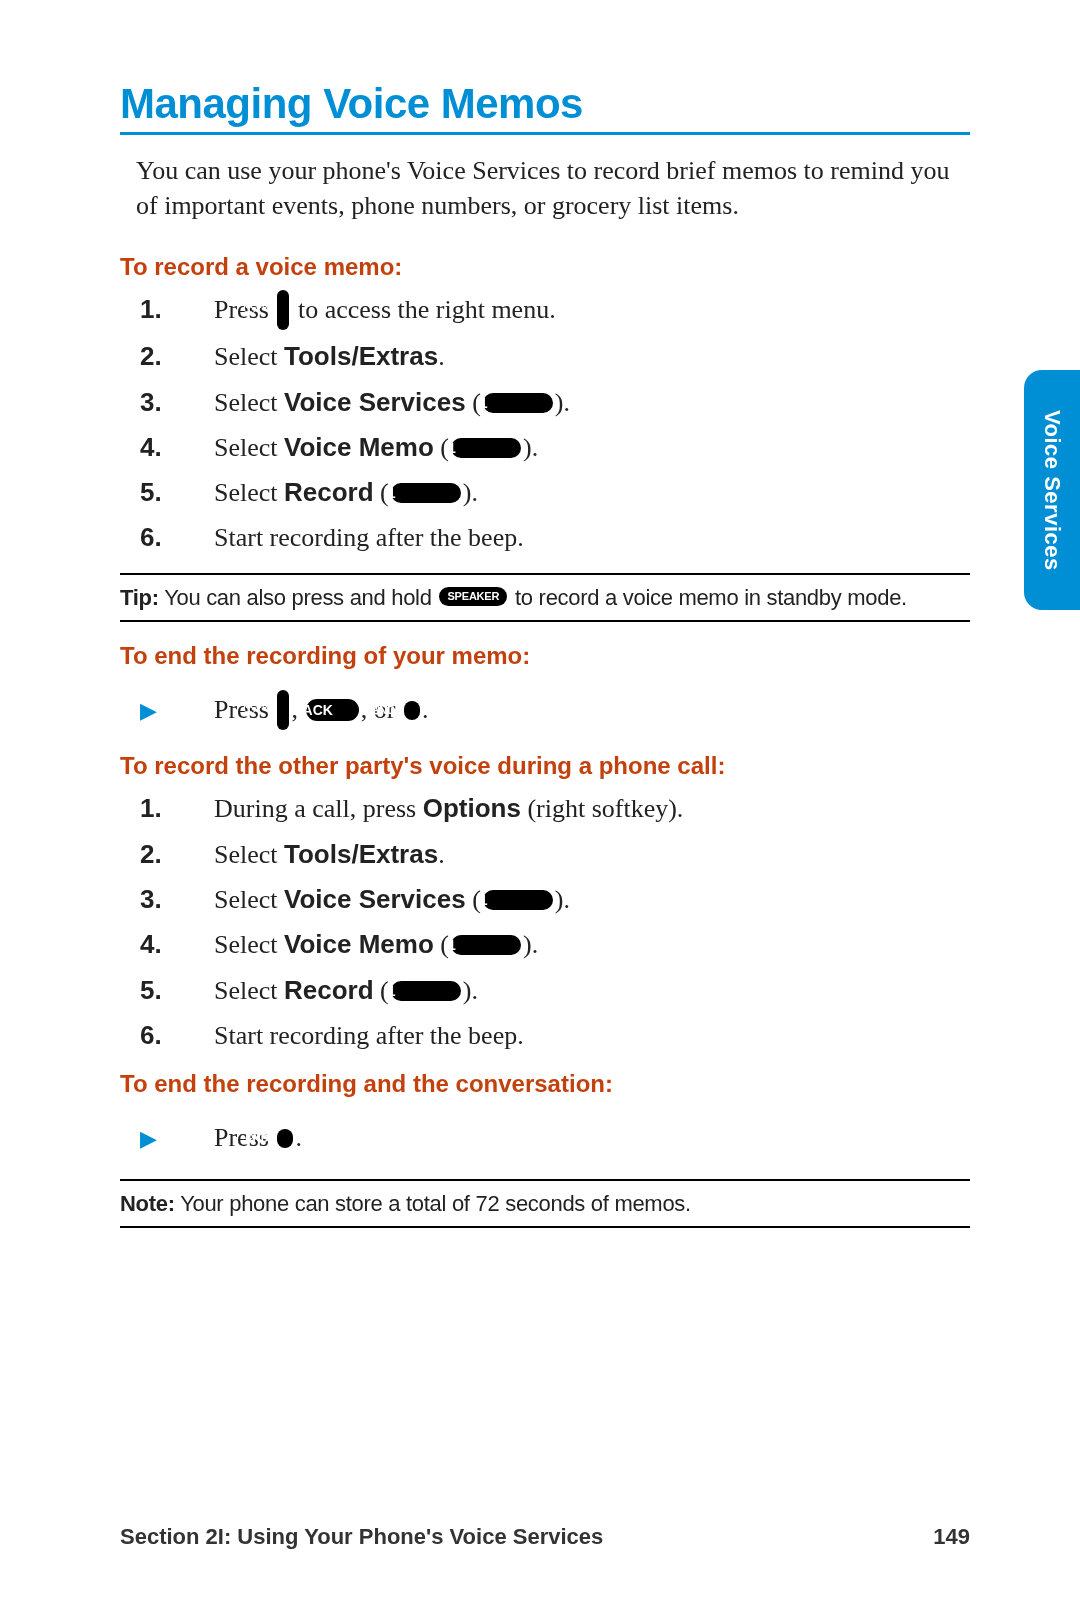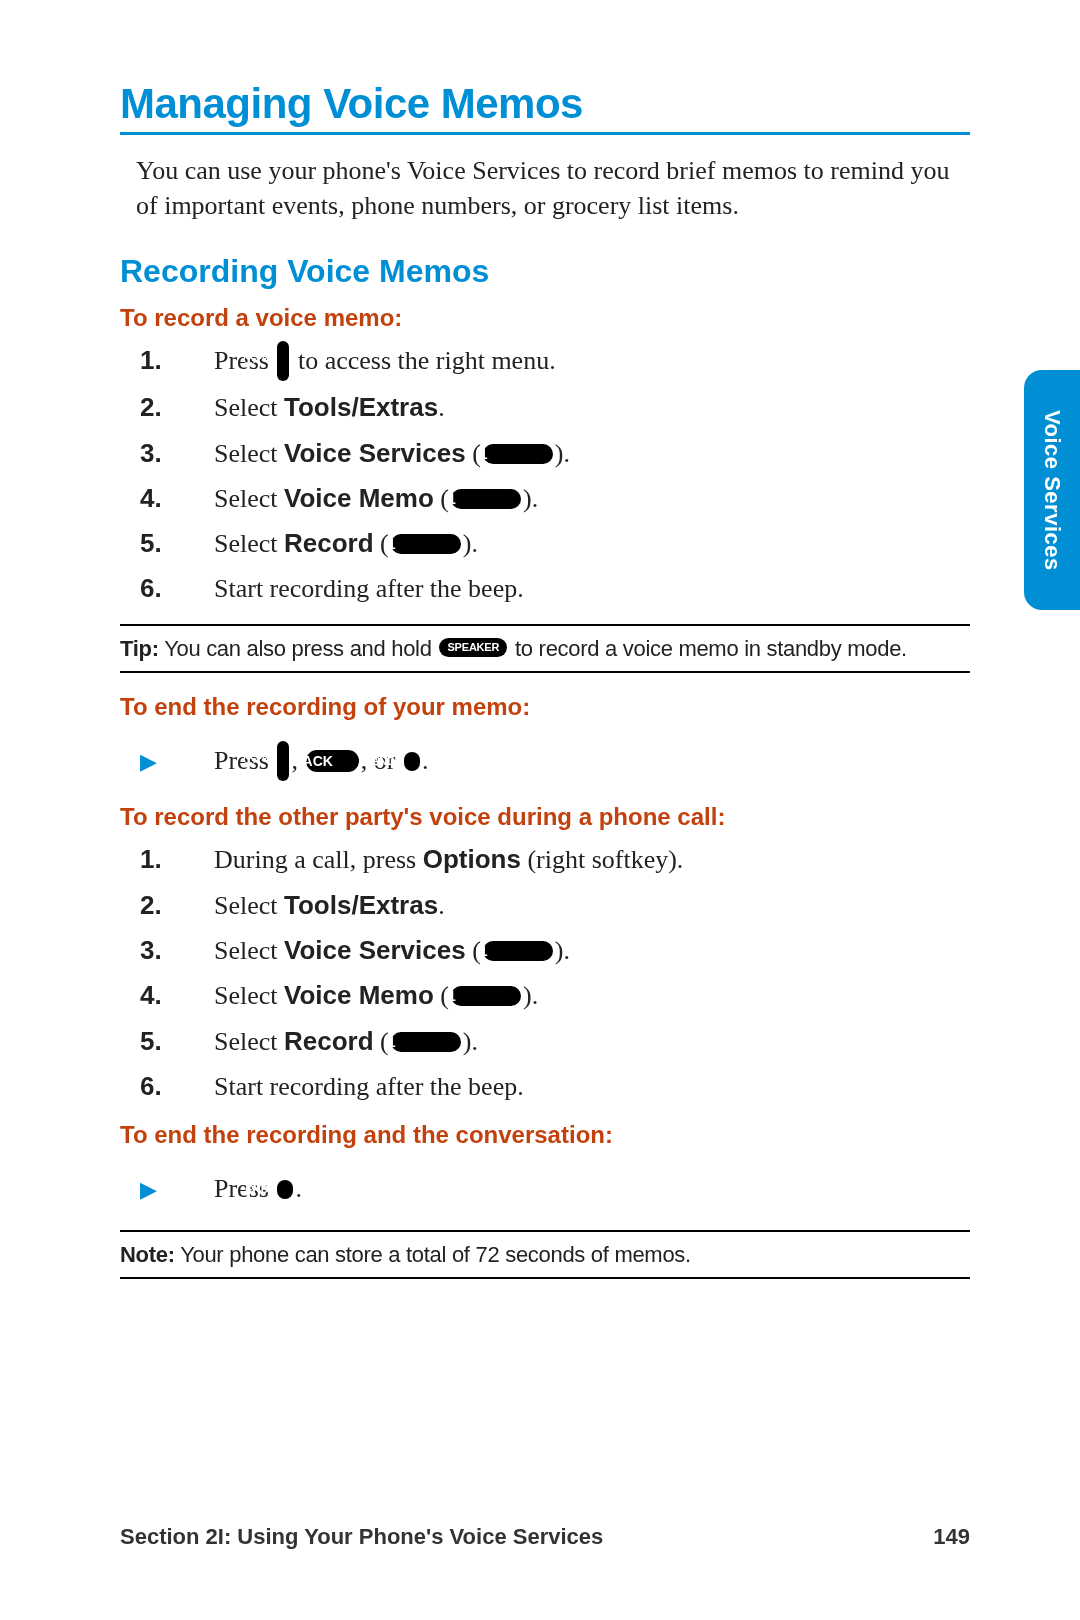--- a/index.html
+++ b/index.html
@@ -39,21 +39,20 @@
 
   <div class="side-tab">
     <span>Voice Services</span>
   </div>
 
   <h1 class="heading">Managing Voice Memos</h1>
   <hr class="rule-blue">
 
   <p class="intro">You can use your phone's Voice Services to record brief memos to remind you of important events, phone numbers, or grocery list items.</p>
 
-  <h2 class="sub">Recording Voice Memos</h2>
 
   <div class="lead">To record a voice memo:</div>
   <ol class="numlist">
     <li>
       <span class="num">1.</span><span>Press</span>
       <span class="key key-menu">
           <span class="t">MENU</span>
           <span class="b2">OK</span>
         </span><span> to access the right menu.</span>
     </li>

